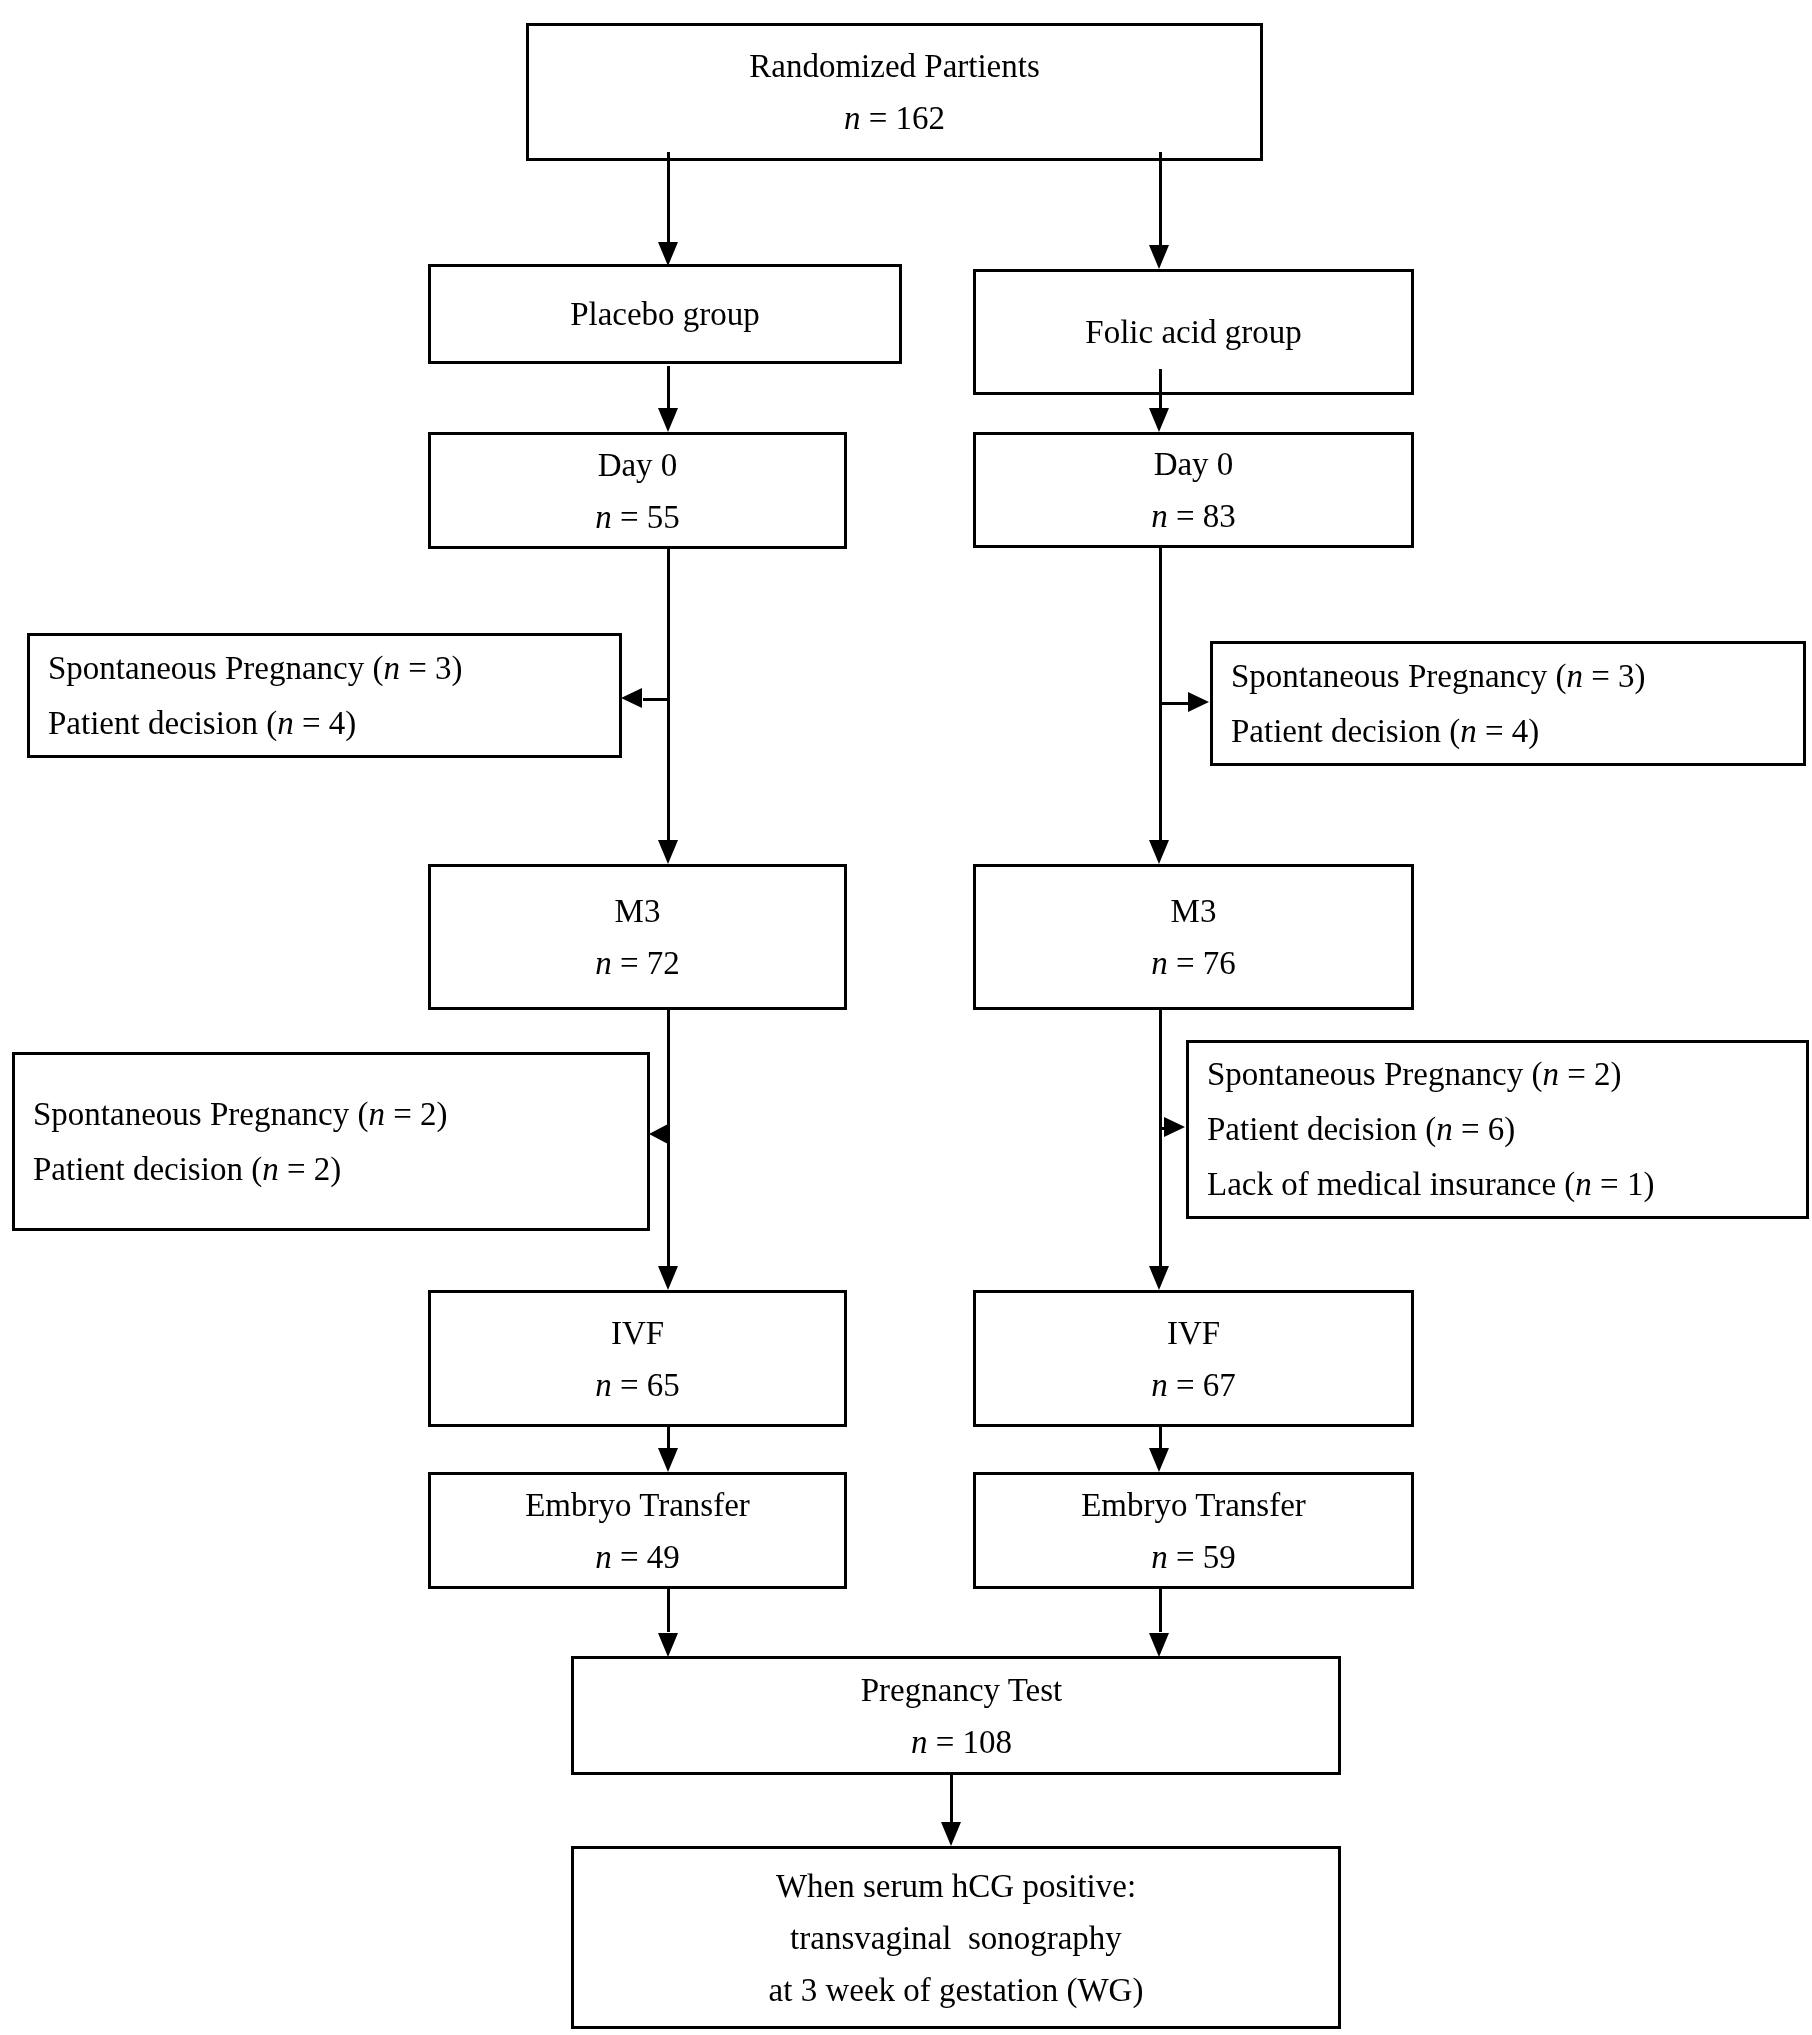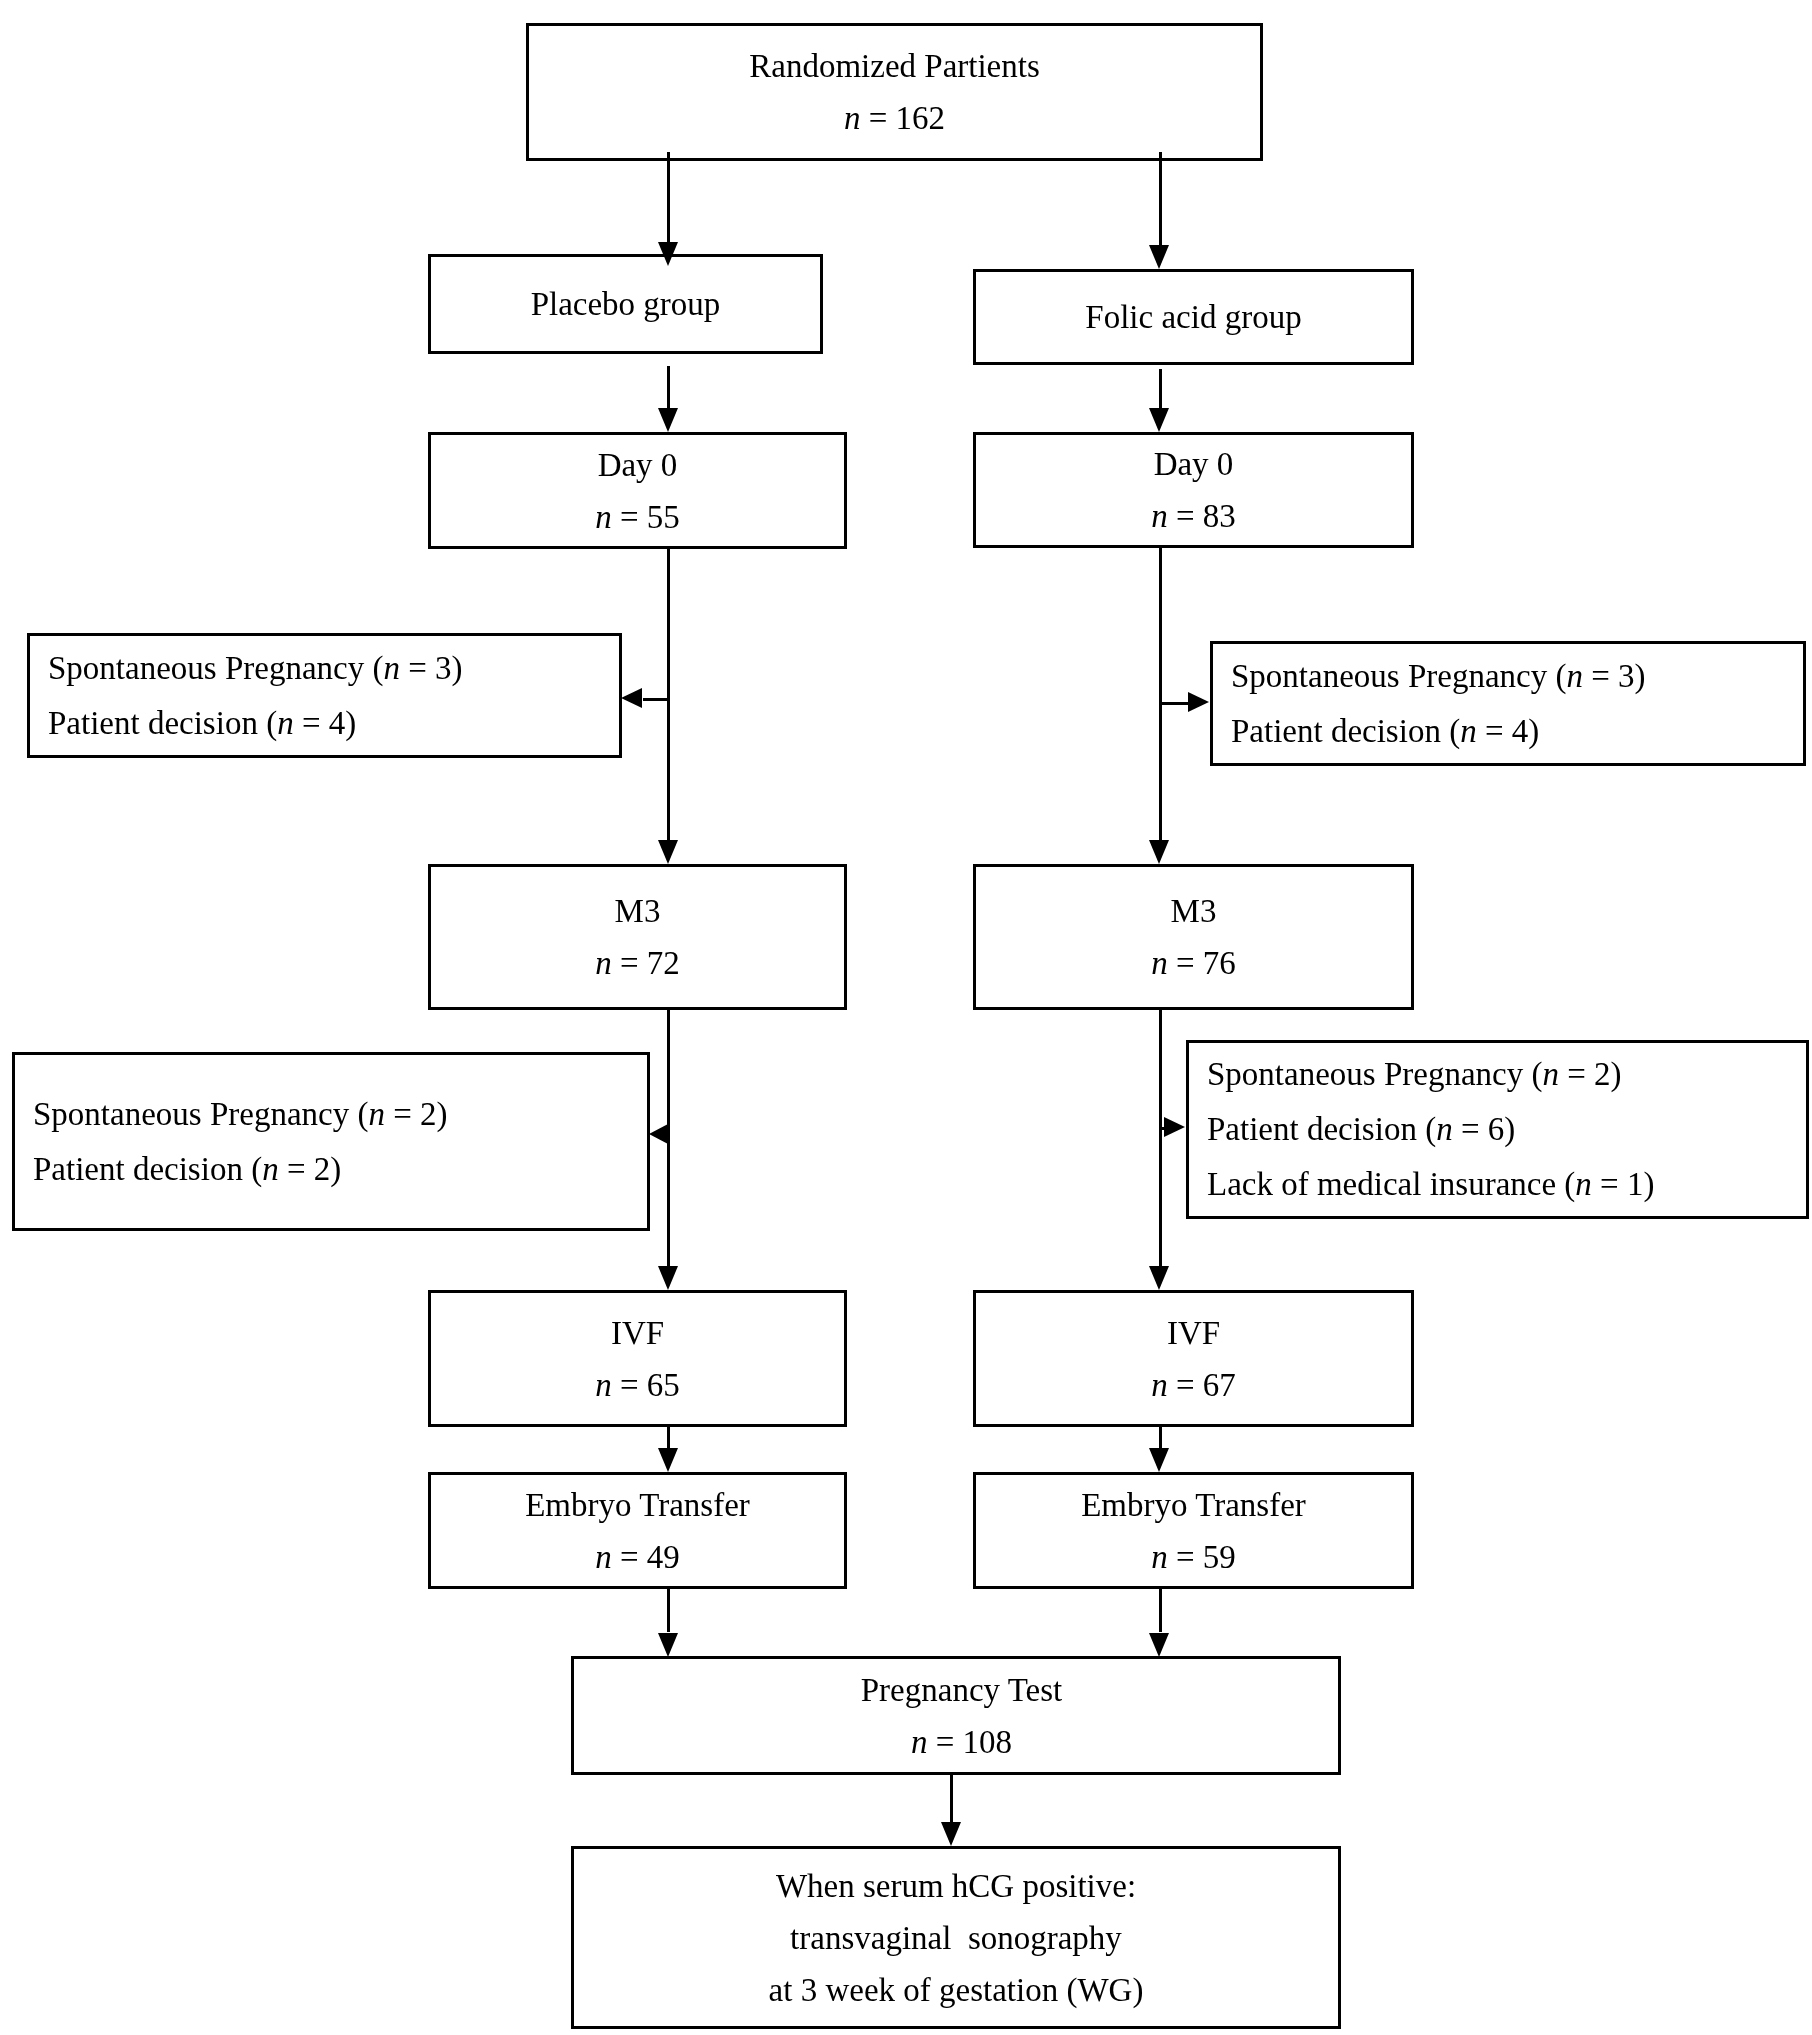--- a/index.html
+++ b/index.html
@@ -39,24 +39,24 @@
   }
 </style>
 </head>
 <body>
 
 <div class="box" style="left:526px;  top:23px;   width:737px; height:138px;">
     <div class="line"><span>Randomized Partients</span></div>
     <div class="line"><i>n</i><span> = 162</span></div>
   </div>
 
-<div class="box" style="left:428px;  top:254px;  width:395px;  height:100px;text-align:center;">
+<div class="box" style="left:428px;  top:264px;  width:474px;  height:100px;text-align:center;">
     <div class="line"><span>Placebo group</span></div>
   </div>
-<div class="box" style="left:973px; top:269px;  width:441px;  height:96px;">
+<div class="box" style="left:973px; top:269px;  width:441px;  height:126px;">
     <div class="line"><span>Folic acid group</span></div>
   </div>
 
 <div class="box" style="left:428px;  top:432px;  width:419px;  height:117px;">
     <div class="line"><span>Day 0</span></div>
     <div class="line"><i>n</i><span> = 55</span></div>
   </div>
 <div class="box" style="left:973px; top:432px;  width:441px;  height:116px;">
     <div class="line"><span>Day 0</span></div>
     <div class="line"><i>n</i><span> = 83</span></div>

